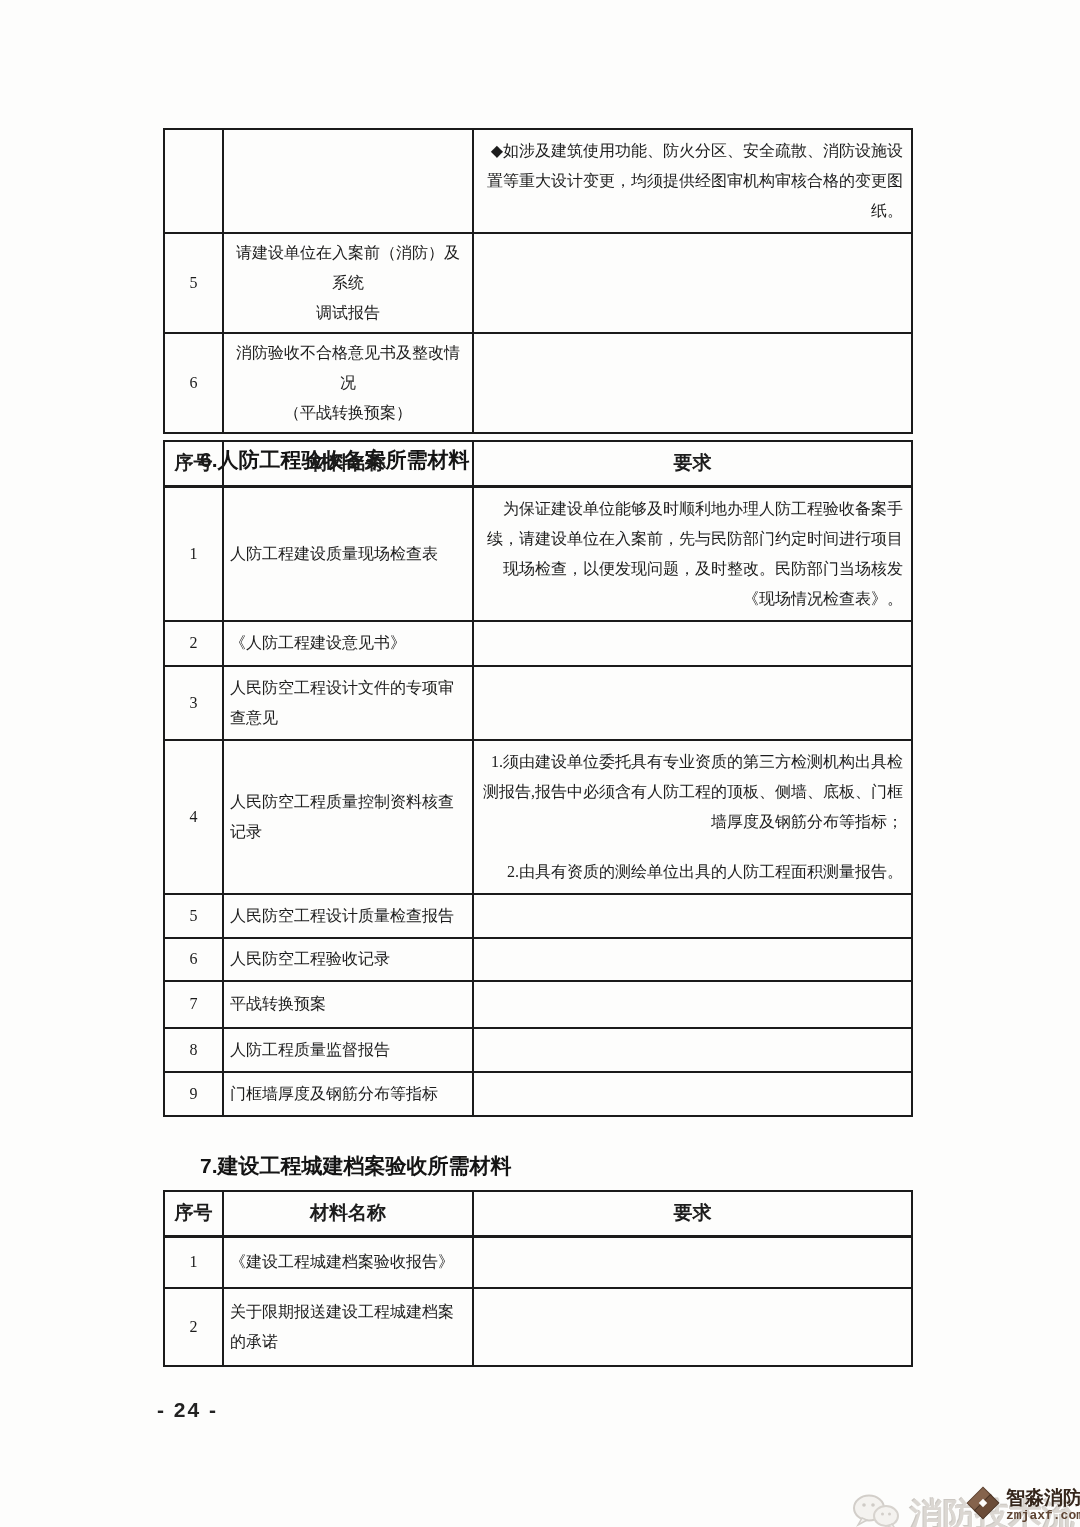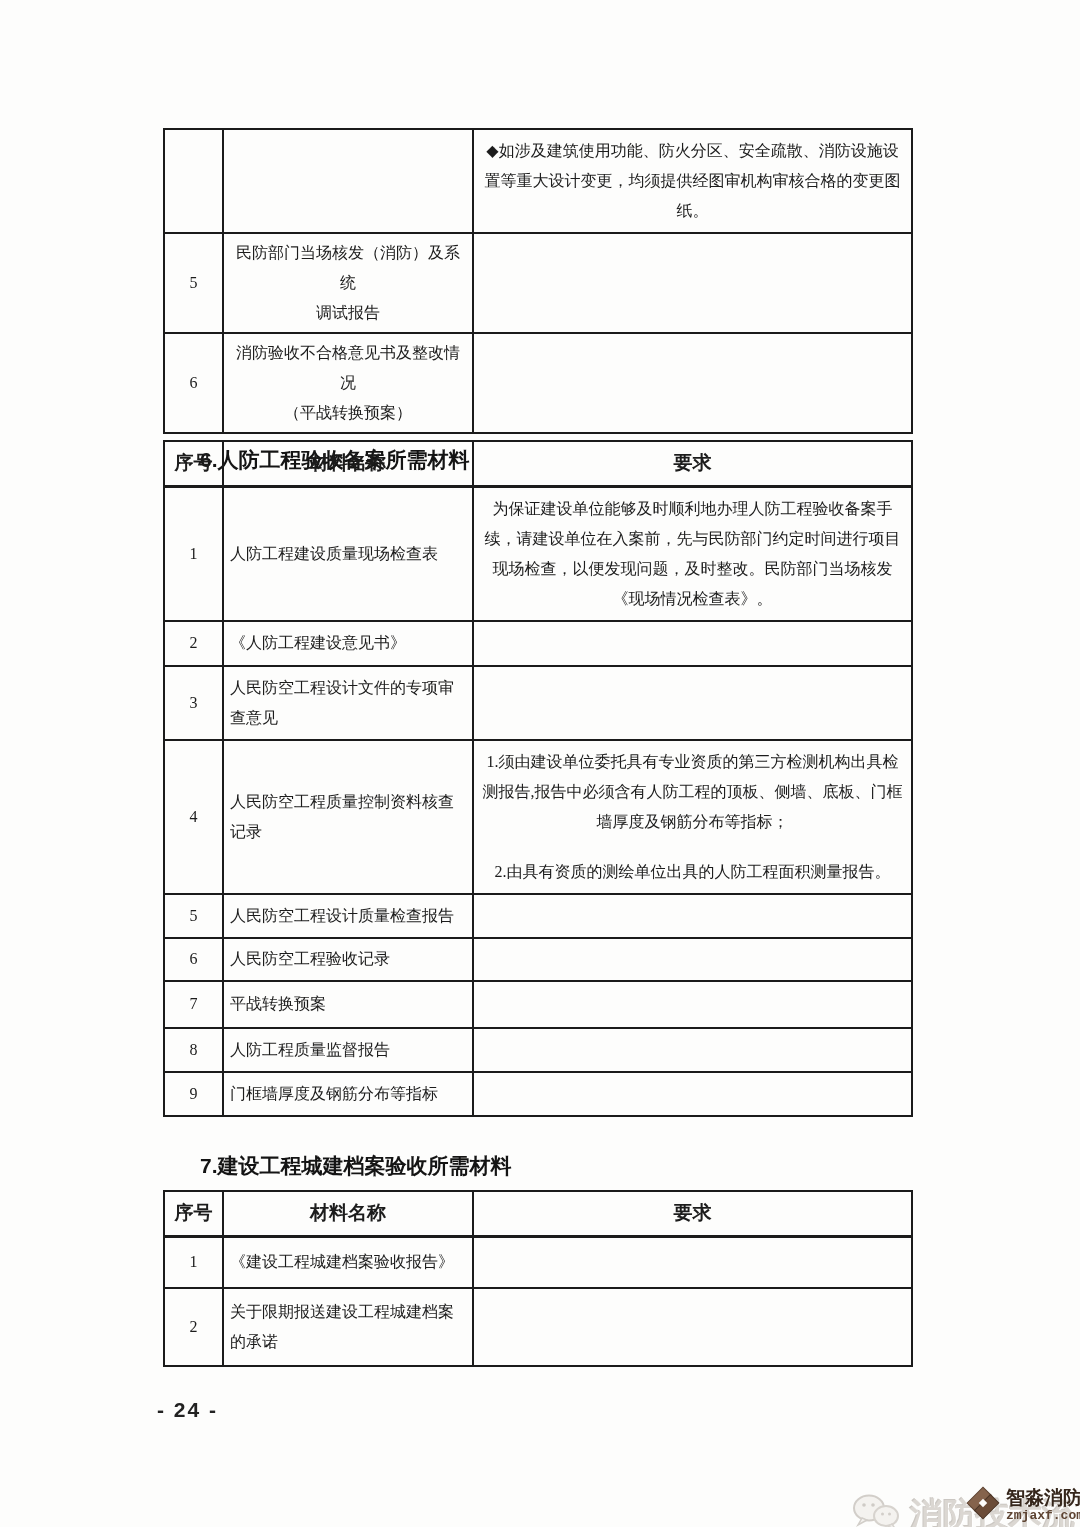--- a/index.html
+++ b/index.html
@@ -33,21 +33,21 @@
     font-weight: bold;
     text-align: center;
     border-bottom-width: 3px;
   }
   .c-no  { width: 59px; }
   .c-name{ width: 250px; }
   .c-req { width: 439px; }
   .cell-no { text-align: center; font-size: 16px; }
   .cell-name { text-align: left; padding: 4px 6px; }
   .cell-name-center { text-align: center; padding: 4px 6px; }
-  .cell-req { text-align: center; padding: 6px 8px; line-height: 31px; }
+  .cell-req { text-align: right; padding: 6px 8px; line-height: 31px; }
   .cell-req p + p { margin-top: 20px; }
   .heading {
     position: absolute;
     left: 200px;
     font-family: "Liberation Sans", "DejaVu Sans", sans-serif;
     font-size: 21px;
     font-weight: bold;
     color: #141414;
     white-space: nowrap;
   }
@@ -124,21 +124,21 @@
       </colgroup>
     <tbody>
         <tr style="height:77px;">
       <td class="cell-no"></td>
       <td class="cell-name"></td>
       <td class="cell-req">◆如涉及建筑使用功能、防火分区、安全疏散、消防设施设置等重大设计变更，均须提供经图审机构审核合格的变更图纸。</td>
     </tr>
     <tr style="height:72px;">
       <td class="cell-no">5</td>
       <td class="cell-name-center">
-        <div>民防部门当场核发（消防）及系统</div>
+        <div>请建设单位在入案前（消防）及系统</div>
         <div>调试报告</div>
       </td>
       <td class="cell-req"></td>
     </tr>
     <tr style="height:75px;">
       <td class="cell-no">6</td>
       <td class="cell-name-center">
         <div>消防验收不合格意见书及整改情况</div>
         <div>（平战转换预案）</div>
       </td>

